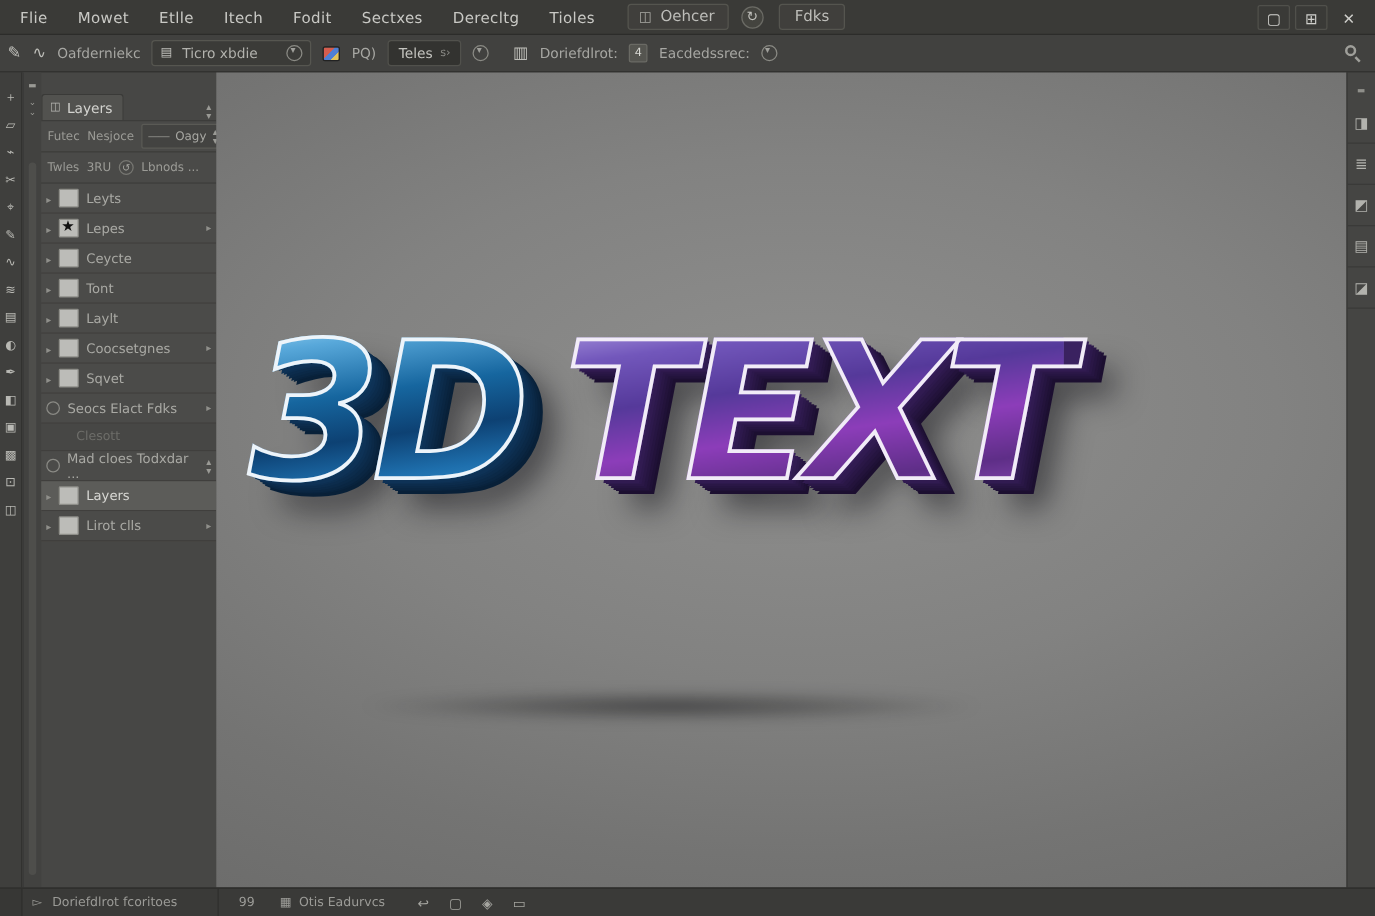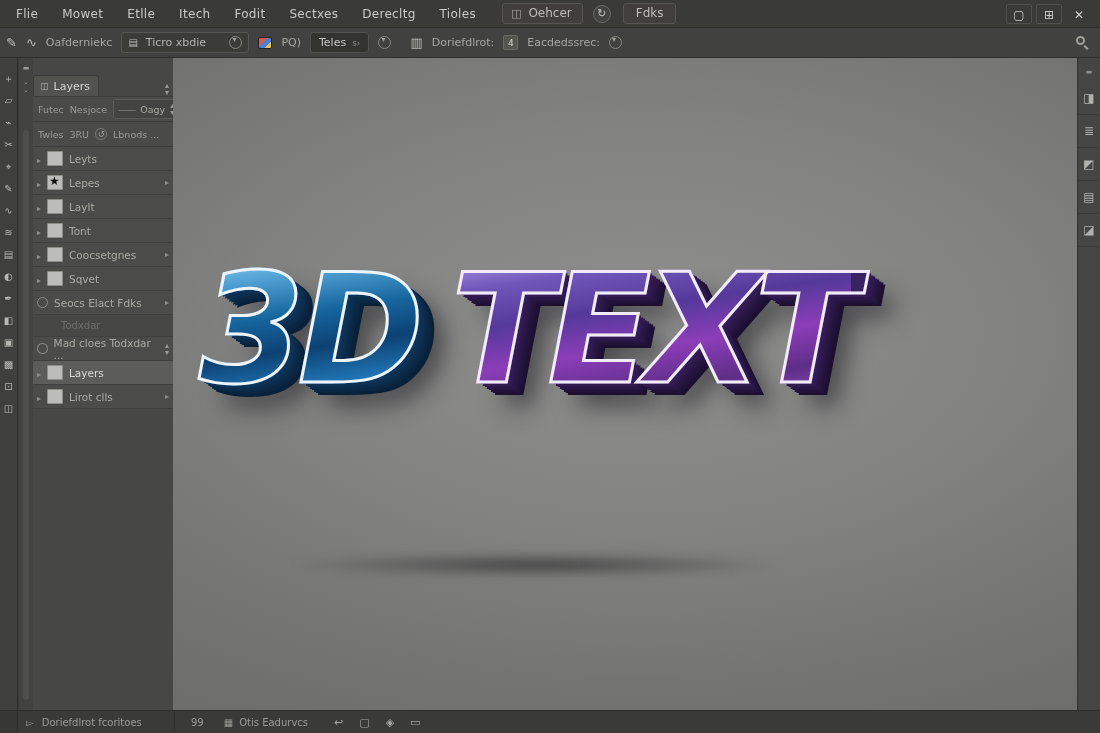--- a/index.html
+++ b/index.html
@@ -265,47 +265,52 @@
           </div>
           <div class="layer-row">
             <span class="twirl"></span>
             <span class="thumb star"></span>
             <span>Lepes</span>
             <span class="rarrow">▸</span>
           </div>
           <div class="layer-row">
             <span class="twirl"></span>
             <span class="thumb"></span>
+            <span>Ceycte</span>
+          </div>
+          <div class="layer-row">
+            <span class="twirl"></span>
+            <span class="thumb"></span>
+            <span>Tont</span>
+          </div>
+          <div class="layer-row">
+            <span class="twirl"></span>
+            <span class="thumb"></span>
             <span>Laylt</span>
-          </div>
-          <div class="layer-row">
-            <span class="twirl"></span>
-            <span class="thumb"></span>
-            <span>Tont</span>
           </div>
           <div class="layer-row">
             <span class="twirl"></span>
             <span class="thumb"></span>
             <span>Coocsetgnes</span>
             <span class="rarrow">▸</span>
           </div>
           <div class="layer-row">
             <span class="twirl"></span>
             <span class="thumb"></span>
             <span>Sqvet</span>
           </div>
 
           <div class="layer-row eyerow">
             <span class="eyecirc"></span>
             <span>Seocs Elact Fdks</span>
             <span class="rarrow">▸</span>
           </div>
 
           <div class="dimrow">
-            <span>Todxdar</span>
+            <span>Clesott</span>
           </div>
 
           <div class="layer-row eyerow">
             <span class="eyecirc"></span>
             <span>Mad cloes Todxdar ...</span>
             <span class="dbl2">▴<br>▾</span>
           </div>
 
           <div class="layer-row sel">
             <span class="twirl"></span>

